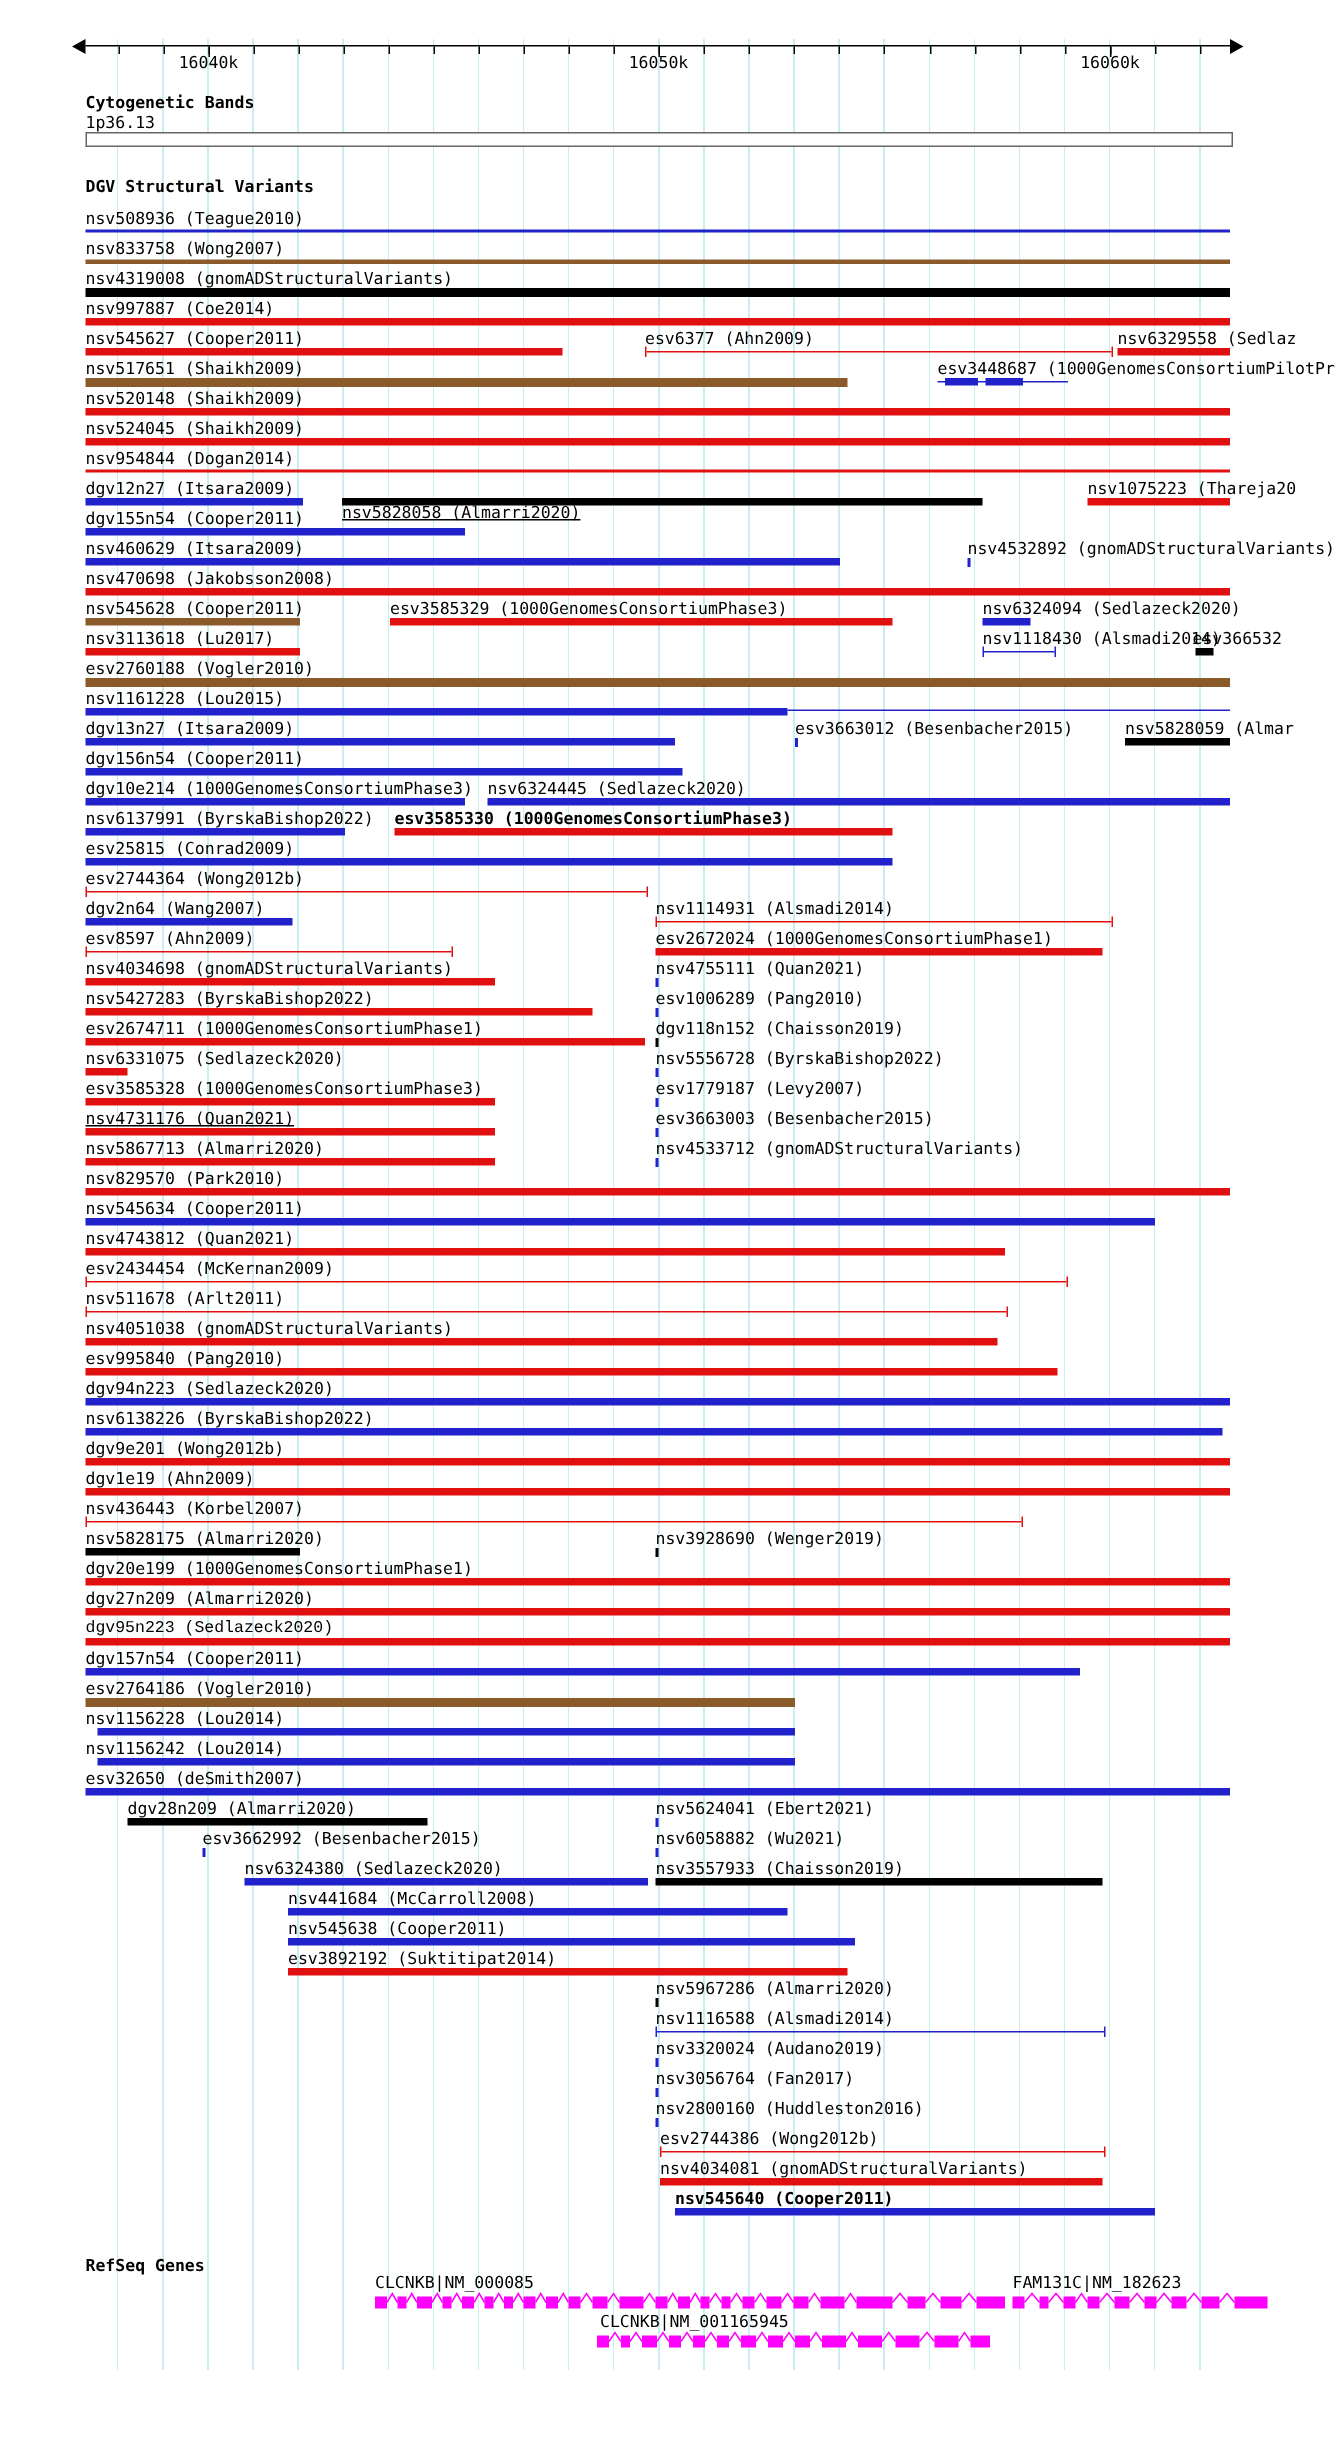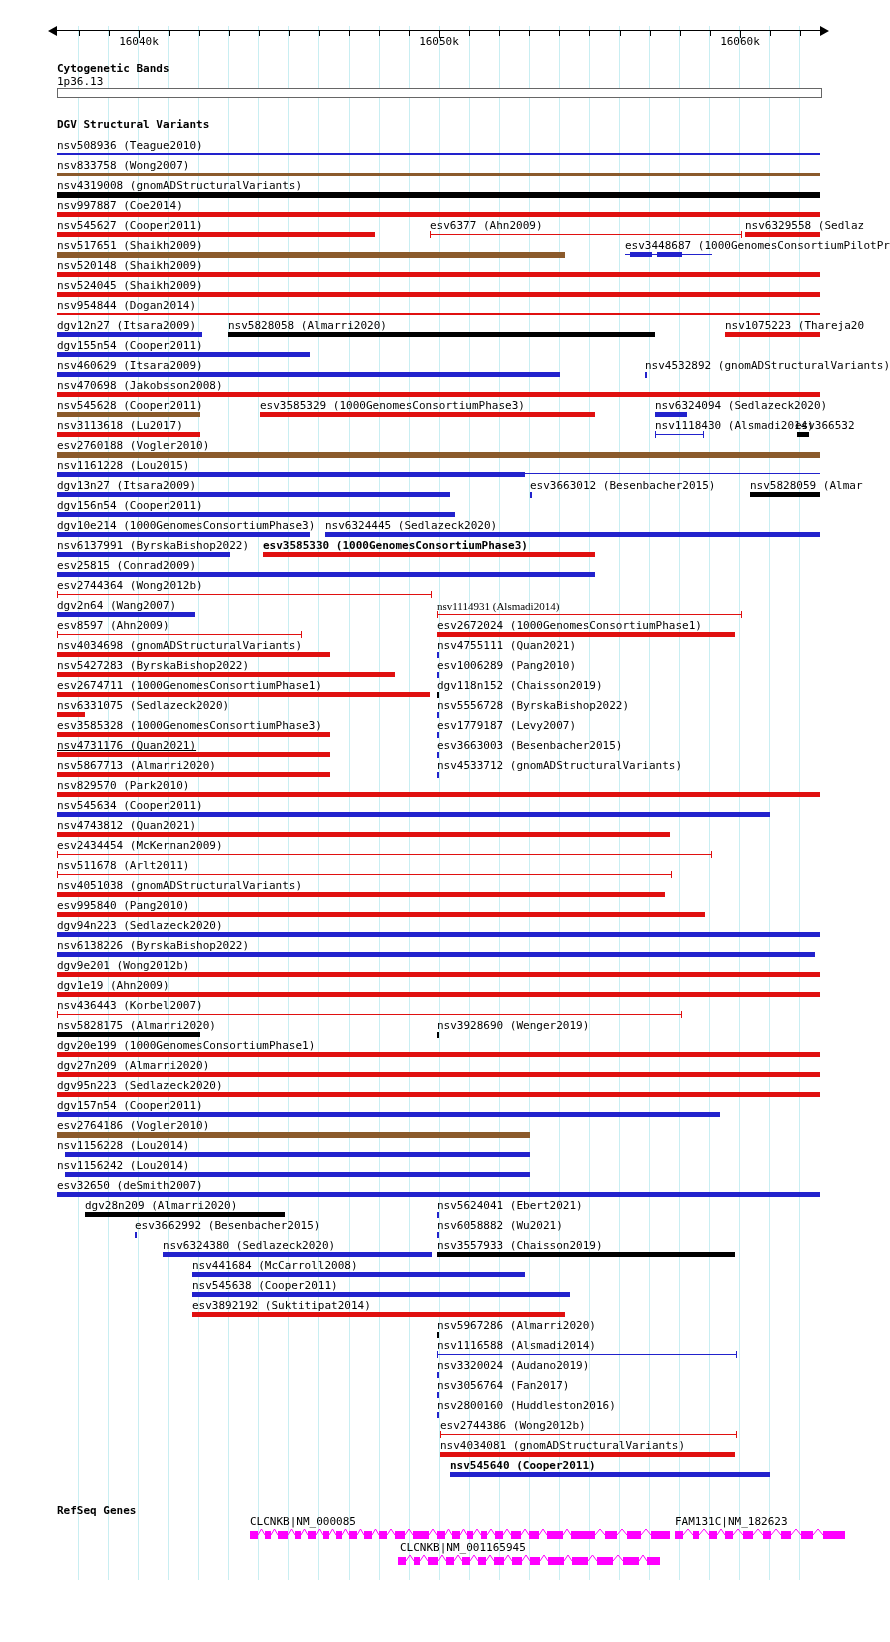--- a/index.html
+++ b/index.html
@@ -95,21 +95,21 @@
         <div style="position: absolute; top: 0px; height: 5px; left: 32px; width: 25px; background: rgb(34, 34, 204);"></div>
       </div>
       <div class="vlabel" style="left: 57px; top: 260px;">nsv520148 (Shaikh2009)</div>
       <div class="glyph" style="left: 57px; top: 272px; width: 763px; height: 5px; background: rgb(224, 16, 16);"></div>
       <div class="vlabel" style="left: 57px; top: 280px;">nsv524045 (Shaikh2009)</div>
       <div class="glyph" style="left: 57px; top: 292px; width: 763px; height: 5px; background: rgb(224, 16, 16);"></div>
       <div class="vlabel" style="left: 57px; top: 300px;">nsv954844 (Dogan2014)</div>
       <div class="glyph" style="left: 57px; top: 313px; width: 763px; height: 2px; background: rgb(224, 16, 16);"></div>
       <div class="vlabel" style="left: 57px; top: 320px;">dgv12n27 (Itsara2009)</div>
       <div class="glyph" style="left: 57px; top: 332px; width: 145px; height: 5px; background: rgb(34, 34, 204);"></div>
-      <div class="vlabel" style="left: 228px; top: 320px;">nsv5828058 (Almarri2020)</div>
+      <div class="vlabel" style="left: 228px; top: 336px; text-decoration: underline;">nsv5828058 (Almarri2020)</div>
       <div class="glyph" style="left: 228px; top: 332px; width: 427px; height: 5px; background: rgb(0, 0, 0);"></div>
       <div class="vlabel" style="left: 725px; top: 320px;">nsv1075223 (Thareja20</div>
       <div class="glyph" style="left: 725px; top: 332px; width: 95px; height: 5px; background: rgb(224, 16, 16);"></div>
       <div class="vlabel" style="left: 57px; top: 340px;">dgv155n54 (Cooper2011)</div>
       <div class="glyph" style="left: 57px; top: 352px; width: 253px; height: 5px; background: rgb(34, 34, 204);"></div>
       <div class="vlabel" style="left: 57px; top: 360px;">nsv460629 (Itsara2009)</div>
       <div class="glyph" style="left: 57px; top: 372px; width: 503px; height: 5px; background: rgb(34, 34, 204);"></div>
       <div class="vlabel" style="left: 645px; top: 360px;">nsv4532892 (gnomADStructuralVariants)</div>
       <div class="glyph" style="left: 645px; top: 372px; width: 2px; height: 6px; background: rgb(34, 34, 204);"></div>
       <div class="vlabel" style="left: 57px; top: 380px;">nsv470698 (Jakobsson2008)</div>
@@ -146,21 +146,21 @@
       <div class="vlabel" style="left: 57px; top: 540px;">nsv6137991 (ByrskaBishop2022)</div>
       <div class="glyph" style="left: 57px; top: 552px; width: 173px; height: 5px; background: rgb(34, 34, 204);"></div>
       <div class="vlabel" style="left: 263px; top: 540px; font-weight: bold;">esv3585330 (1000GenomesConsortiumPhase3)</div>
       <div class="glyph" style="left: 263px; top: 552px; width: 332px; height: 5px; background: rgb(224, 16, 16);"></div>
       <div class="vlabel" style="left: 57px; top: 560px;">esv25815 (Conrad2009)</div>
       <div class="glyph" style="left: 57px; top: 572px; width: 538px; height: 5px; background: rgb(34, 34, 204);"></div>
       <div class="vlabel" style="left: 57px; top: 580px;">esv2744364 (Wong2012b)</div>
       <div class="glyph" style="left: 57px; top: 591px; width: 373px; height: 7px; border-left: 1px solid rgb(224, 16, 16); border-right: 1px solid rgb(224, 16, 16); background: linear-gradient(rgb(224, 16, 16), rgb(224, 16, 16)) center center / 100% 1px no-repeat;"></div>
       <div class="vlabel" style="left: 57px; top: 600px;">dgv2n64 (Wang2007)</div>
       <div class="glyph" style="left: 57px; top: 612px; width: 138px; height: 5px; background: rgb(34, 34, 204);"></div>
-      <div class="vlabel" style="left: 437px; top: 600px; font-family: Liberation Serif, serif;">nsv1114931 (Alsmadi2014)</div>
+      <div class="vlabel" style="left: 437px; top: 600px;">nsv1114931 (Alsmadi2014)</div>
       <div class="glyph" style="left: 437px; top: 611px; width: 303px; height: 7px; border-left: 1px solid rgb(224, 16, 16); border-right: 1px solid rgb(224, 16, 16); background: linear-gradient(rgb(224, 16, 16), rgb(224, 16, 16)) center center / 100% 1px no-repeat;"></div>
       <div class="vlabel" style="left: 57px; top: 620px;">esv8597 (Ahn2009)</div>
       <div class="glyph" style="left: 57px; top: 631px; width: 243px; height: 7px; border-left: 1px solid rgb(224, 16, 16); border-right: 1px solid rgb(224, 16, 16); background: linear-gradient(rgb(224, 16, 16), rgb(224, 16, 16)) center center / 100% 1px no-repeat;"></div>
       <div class="vlabel" style="left: 437px; top: 620px;">esv2672024 (1000GenomesConsortiumPhase1)</div>
       <div class="glyph" style="left: 437px; top: 632px; width: 298px; height: 5px; background: rgb(224, 16, 16);"></div>
       <div class="vlabel" style="left: 57px; top: 640px;">nsv4034698 (gnomADStructuralVariants)</div>
       <div class="glyph" style="left: 57px; top: 652px; width: 273px; height: 5px; background: rgb(224, 16, 16);"></div>
       <div class="vlabel" style="left: 437px; top: 640px;">nsv4755111 (Quan2021)</div>
       <div class="glyph" style="left: 437px; top: 652px; width: 2px; height: 6px; background: rgb(34, 34, 204);"></div>
       <div class="vlabel" style="left: 57px; top: 660px;">nsv5427283 (ByrskaBishop2022)</div>
@@ -212,21 +212,21 @@
       <div class="vlabel" style="left: 57px; top: 1000px;">nsv436443 (Korbel2007)</div>
       <div class="glyph" style="left: 57px; top: 1011px; width: 623px; height: 7px; border-left: 1px solid rgb(224, 16, 16); border-right: 1px solid rgb(224, 16, 16); background: linear-gradient(rgb(224, 16, 16), rgb(224, 16, 16)) center center / 100% 1px no-repeat;"></div>
       <div class="vlabel" style="left: 57px; top: 1020px;">nsv5828175 (Almarri2020)</div>
       <div class="glyph" style="left: 57px; top: 1032px; width: 143px; height: 5px; background: rgb(0, 0, 0);"></div>
       <div class="vlabel" style="left: 437px; top: 1020px;">nsv3928690 (Wenger2019)</div>
       <div class="glyph" style="left: 437px; top: 1032px; width: 2px; height: 6px; background: rgb(0, 0, 0);"></div>
       <div class="vlabel" style="left: 57px; top: 1040px;">dgv20e199 (1000GenomesConsortiumPhase1)</div>
       <div class="glyph" style="left: 57px; top: 1052px; width: 763px; height: 5px; background: rgb(224, 16, 16);"></div>
       <div class="vlabel" style="left: 57px; top: 1060px;">dgv27n209 (Almarri2020)</div>
       <div class="glyph" style="left: 57px; top: 1072px; width: 763px; height: 5px; background: rgb(224, 16, 16);"></div>
-      <div class="vlabel" style="left: 57px; top: 1080px;">dgv95n223 (Sedlazeck2020)</div>
+      <div class="vlabel" style="left: 57px; top: 1080px; font-family: Liberation Mono, monospace;">dgv95n223 (Sedlazeck2020)</div>
       <div class="glyph" style="left: 57px; top: 1092px; width: 763px; height: 5px; background: rgb(224, 16, 16);"></div>
       <div class="vlabel" style="left: 57px; top: 1100px;">dgv157n54 (Cooper2011)</div>
       <div class="glyph" style="left: 57px; top: 1112px; width: 663px; height: 5px; background: rgb(34, 34, 204);"></div>
       <div class="vlabel" style="left: 57px; top: 1120px;">esv2764186 (Vogler2010)</div>
       <div class="glyph" style="left: 57px; top: 1132px; width: 473px; height: 6px; background: rgb(139, 90, 43);"></div>
       <div class="vlabel" style="left: 57px; top: 1140px;">nsv1156228 (Lou2014)</div>
       <div class="glyph" style="left: 65px; top: 1152px; width: 465px; height: 5px; background: rgb(34, 34, 204);"></div>
       <div class="vlabel" style="left: 57px; top: 1160px;">nsv1156242 (Lou2014)</div>
       <div class="glyph" style="left: 65px; top: 1172px; width: 465px; height: 5px; background: rgb(34, 34, 204);"></div>
       <div class="vlabel" style="left: 57px; top: 1180px;">esv32650 (deSmith2007)</div>

